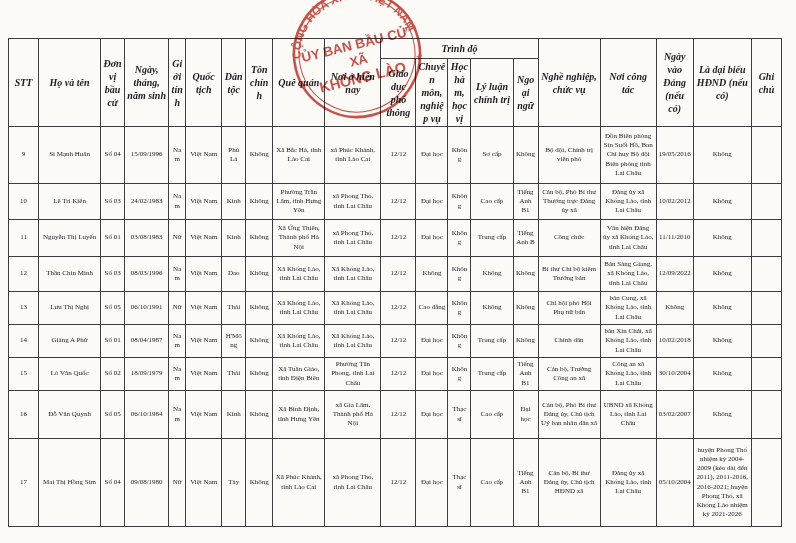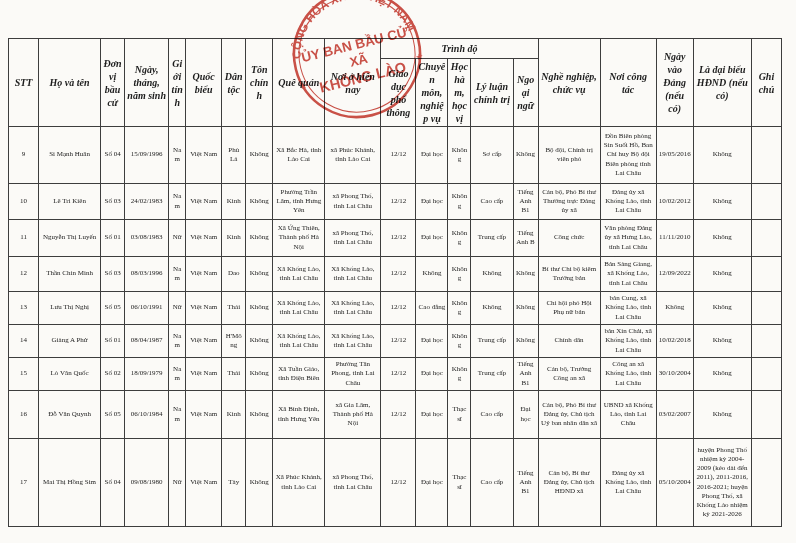--- a/index.html
+++ b/index.html
@@ -64,21 +64,21 @@
         <col style="width:58px">
         <col style="width:30px">
     </colgroup>
     <thead>
       <tr>
         <th rowspan="2">STT</th>
         <th rowspan="2">Họ và tên</th>
         <th rowspan="2">Đơn vị bầu cử</th>
         <th rowspan="2">Ngày, tháng, năm sinh</th>
         <th rowspan="2">Giới tính</th>
-        <th rowspan="2">Quốc biểu</th>
+        <th rowspan="2">Quốc tịch</th>
         <th rowspan="2">Dân tộc</th>
         <th rowspan="2">Tôn chính</th>
         <th rowspan="2">Quê quán</th>
         <th rowspan="2">Nơi ở hiện nay</th>
         <th colspan="5">Trình độ</th>
         <th rowspan="2">Nghề nghiệp, chức vụ</th>
         <th rowspan="2">Nơi công tác</th>
         <th rowspan="2">Ngày vào Đảng (nếu có)</th>
         <th rowspan="2">Là đại biểu HĐND (nếu có)</th>
         <th rowspan="2">Ghi chú</th>
@@ -146,21 +146,21 @@
           <td>Kinh</td>
           <td>Không</td>
           <td>Xã Ứng Thiên, Thành phố Hà Nội</td>
           <td>xã Phong Thổ, tỉnh Lai Châu</td>
           <td>12/12</td>
           <td>Đại học</td>
           <td>Không</td>
           <td>Trung cấp</td>
           <td>Tiếng Anh B</td>
           <td>Công chức</td>
-          <td>Văn phòng Đảng ủy xã Hưng Lào, tỉnh Lai Châu</td>
+          <td>Văn hiện Đảng ủy xã Khổng Lào, tỉnh Lai Châu</td>
           <td>11/11/2010</td>
           <td>Không</td>
           <td></td>
         </tr>
         <tr>
           <td>12</td>
           <td>Thần Chin Minh</td>
           <td>Số 03</td>
           <td>08/03/1996</td>
           <td>Nam</td>

